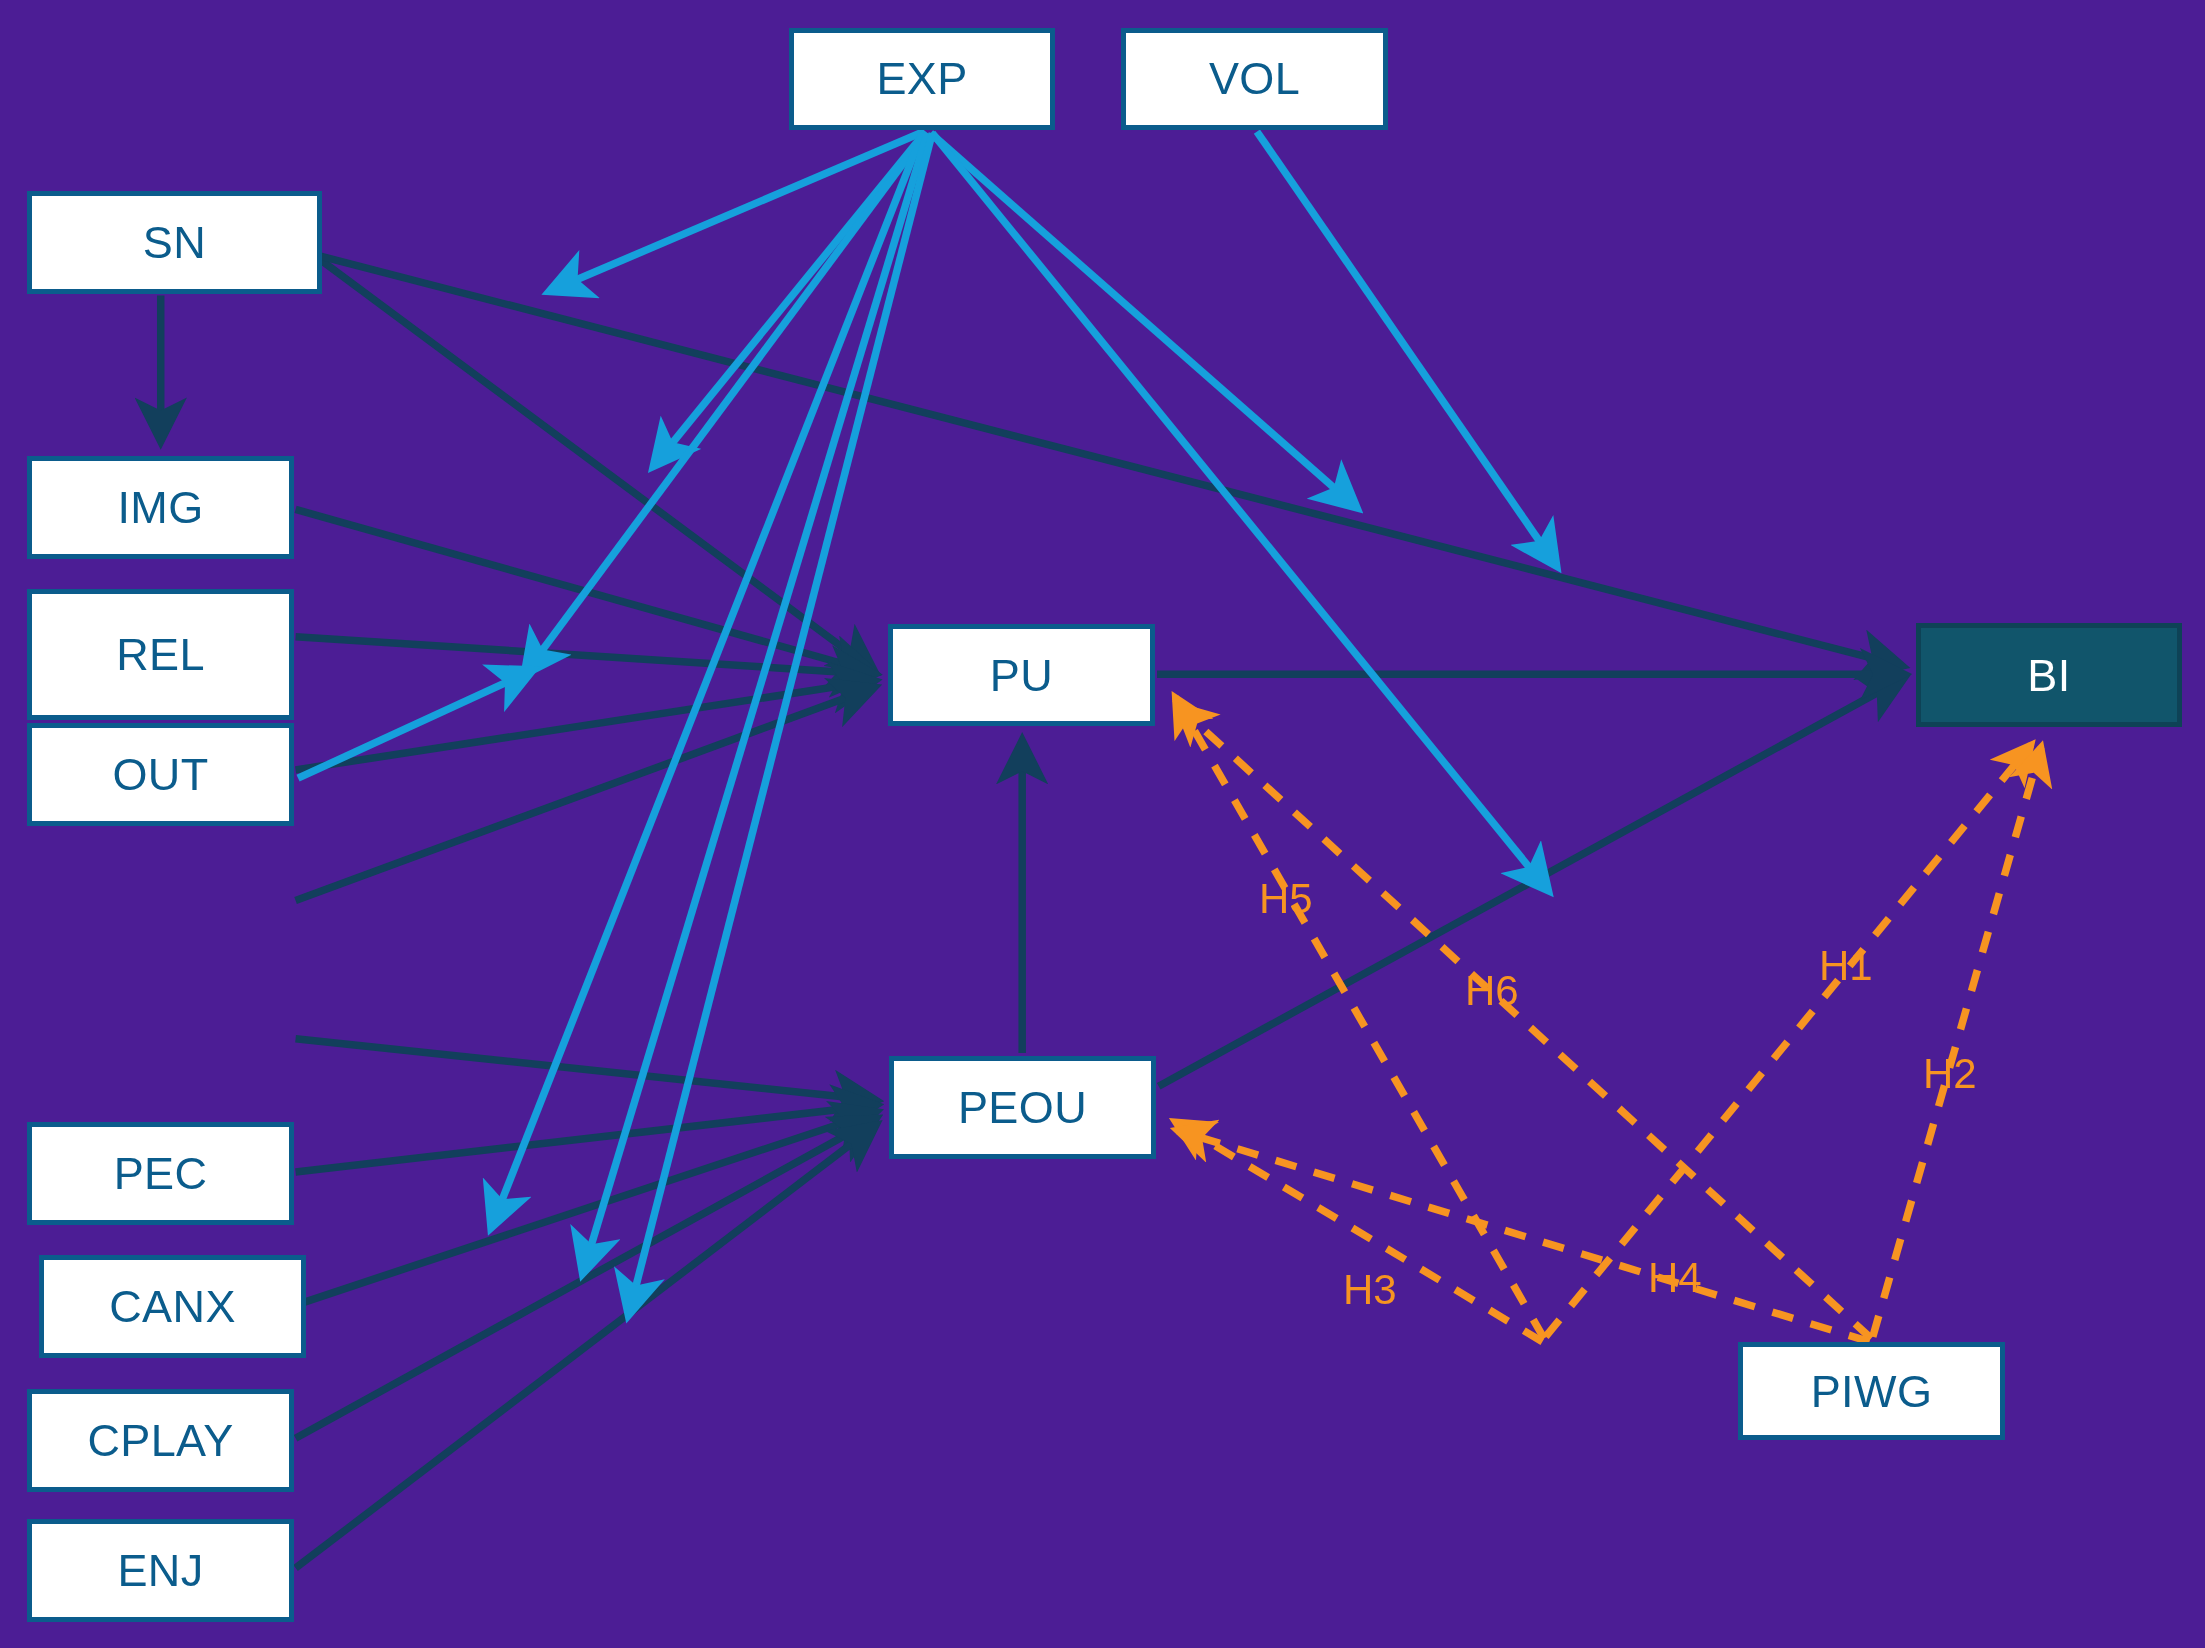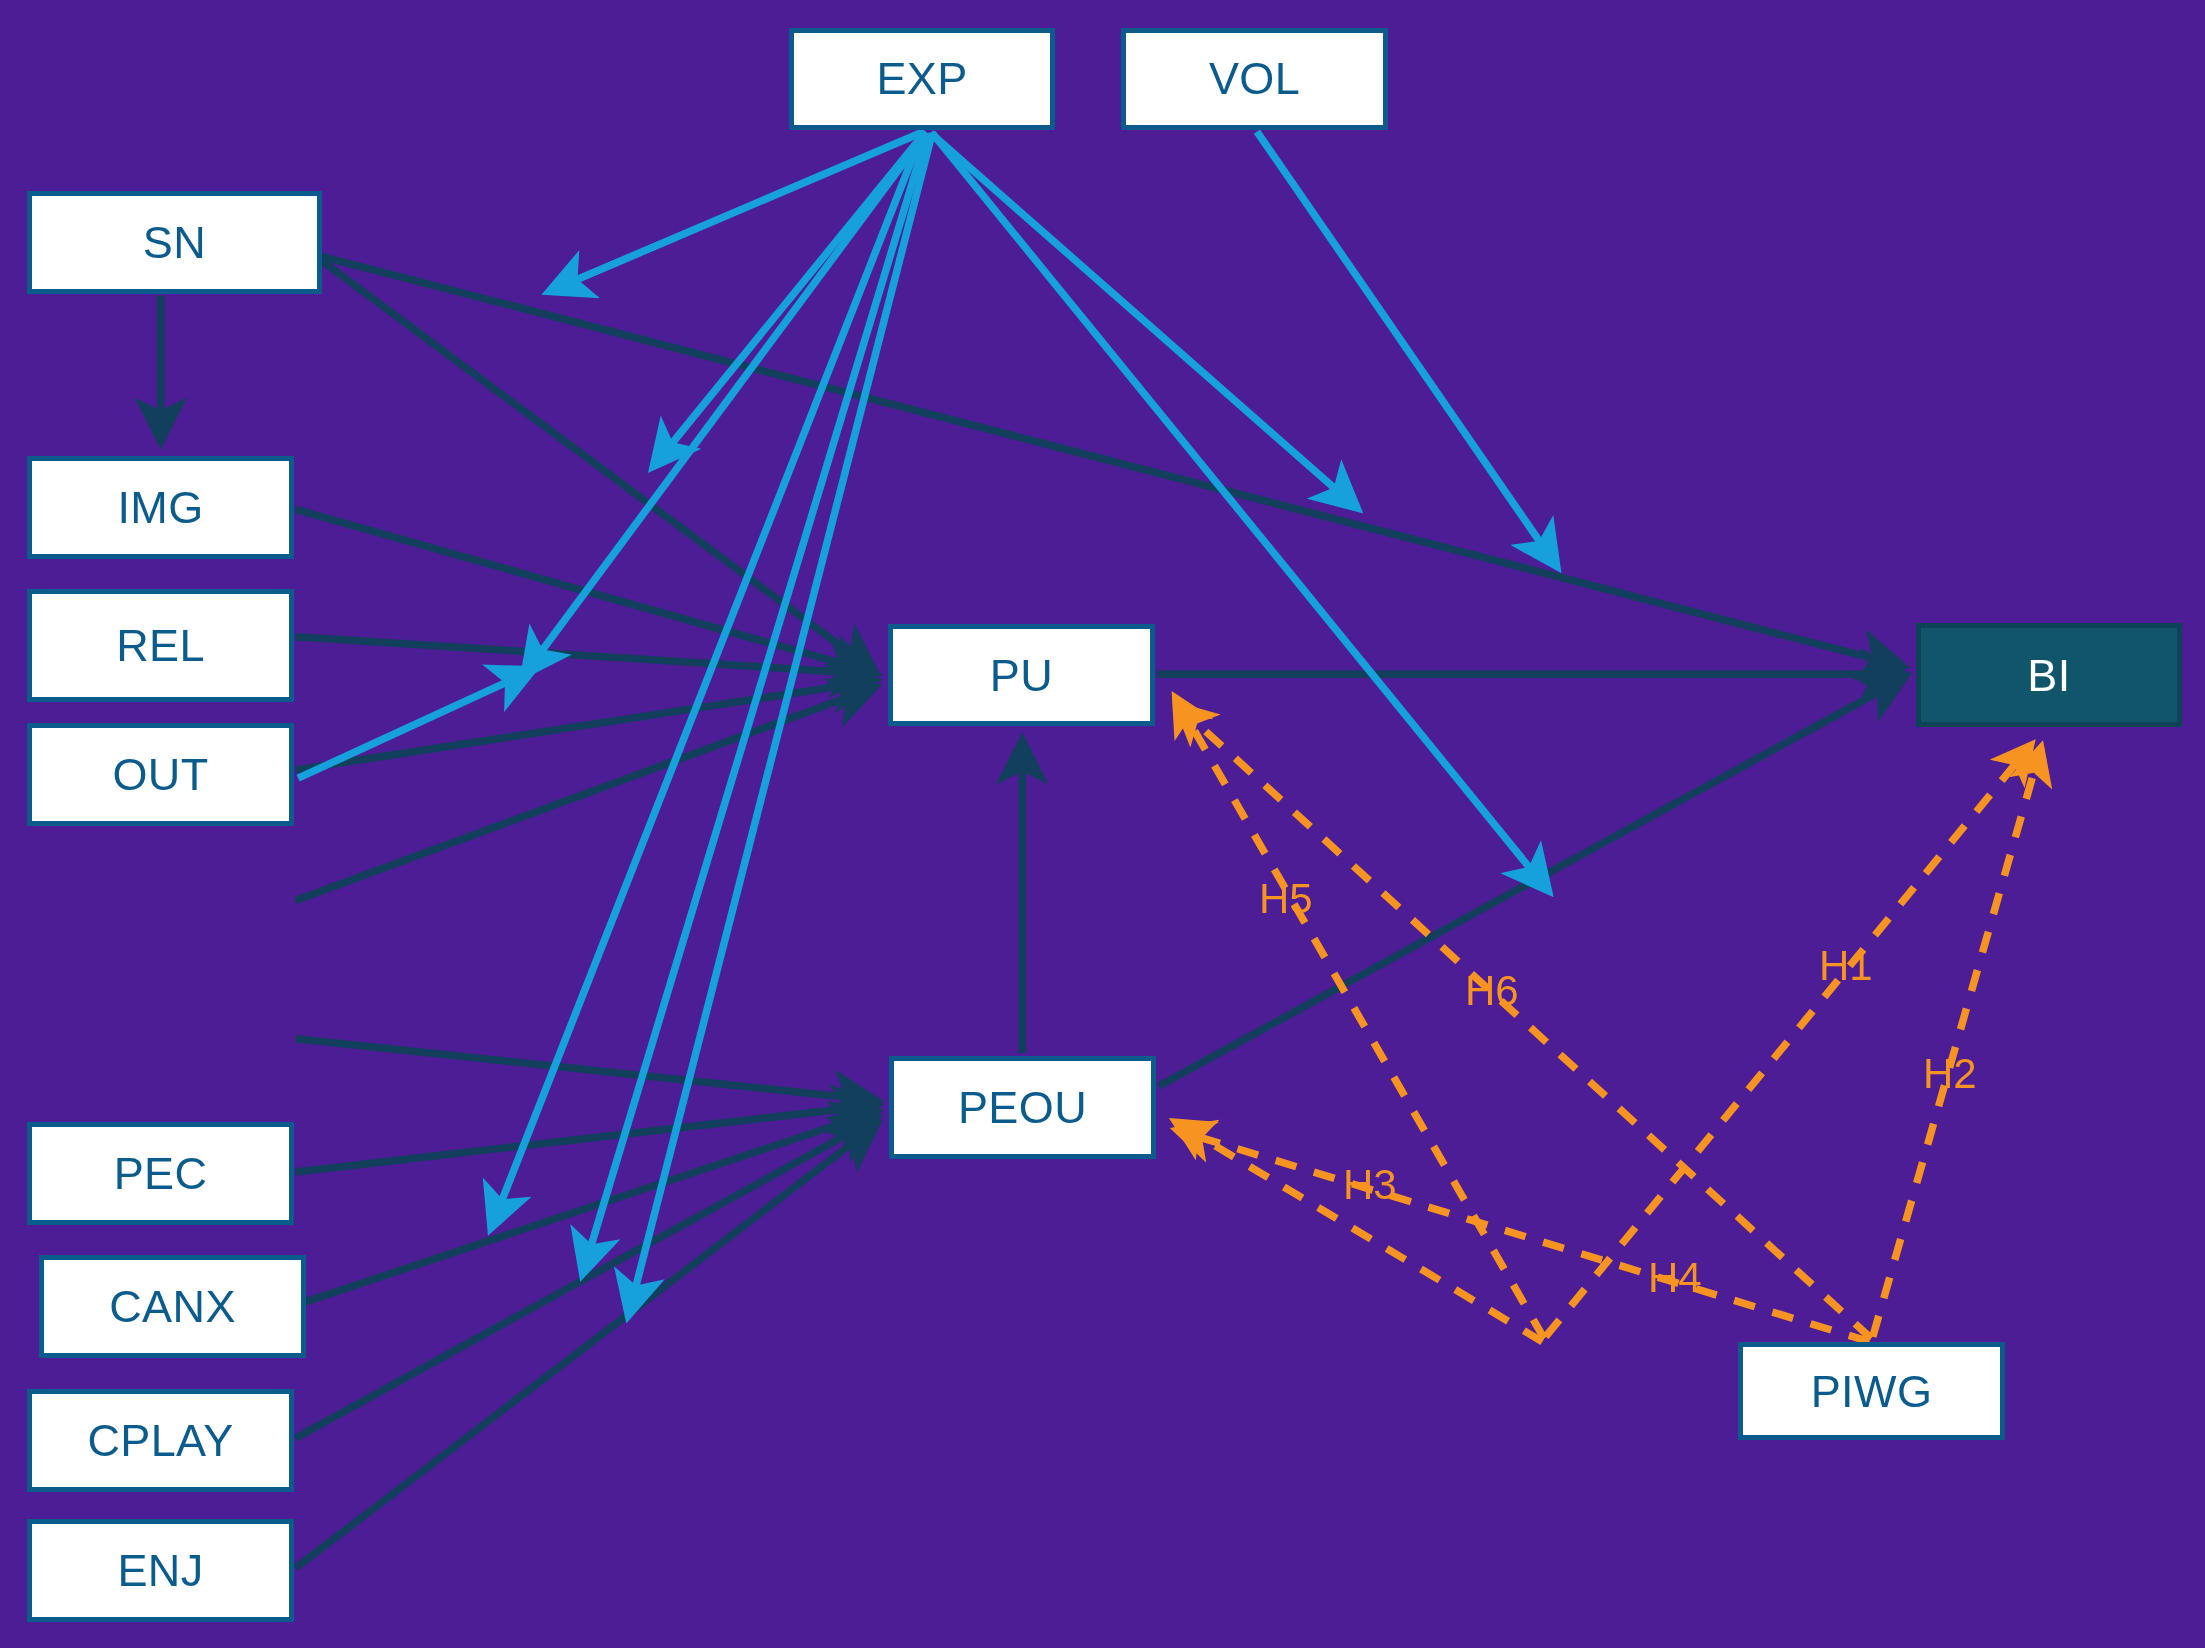--- a/index.html
+++ b/index.html
@@ -77,21 +77,21 @@
   </div>
   <div class="node" style="left:1121px;top:27.5px;width:267px;height:102px;">
     <span>VOL</span>
   </div>
   <div class="node" style="left:27px;top:191px;width:295px;height:103px;">
     <span>SN</span>
   </div>
   <div class="node" style="left:27px;top:456px;width:267px;height:103px;">
     <span>IMG</span>
   </div>
-  <div class="node" style="left:27px;top:589px;width:267px;height:113px;justify-content:center;">
+  <div class="node" style="left:27px;top:589px;width:267px;height:131px;justify-content:center;">
     <span>REL</span>
   </div>
   <div class="node" style="left:27px;top:723px;width:267px;height:103px;">
     <span>OUT</span>
   </div>
   <div class="node" style="left:27px;top:1122px;width:267px;height:103px;">
     <span>PEC</span>
   </div>
   <div class="node" style="left:27px;top:1255px;width:267px;height:103px;margin-left:12px;">
     <span>CANX</span>
@@ -112,17 +112,17 @@
     <span>BI</span>
   </div>
   <div class="node" style="left:1738px;top:1342px;width:267px;height:98px;">
     <span>PIWG</span>
   </div>
 
   <div class="hlabel" style="left:1259px;top:878px;">H5</div>
   <div class="hlabel" style="left:1465px;top:970px;">H6</div>
   <div class="hlabel" style="left:1819px;top:945px;">H1</div>
   <div class="hlabel" style="left:1923px;top:1053px;">H2</div>
-  <div class="hlabel" style="left:1343px;top:1164px;">H3</div>
+  <div class="hlabel" style="left:1343px;top:1269px;">H3</div>
   <div class="hlabel" style="left:1648px;top:1257px;">H4</div>
 
 </div>
 
 
 </body></html>

